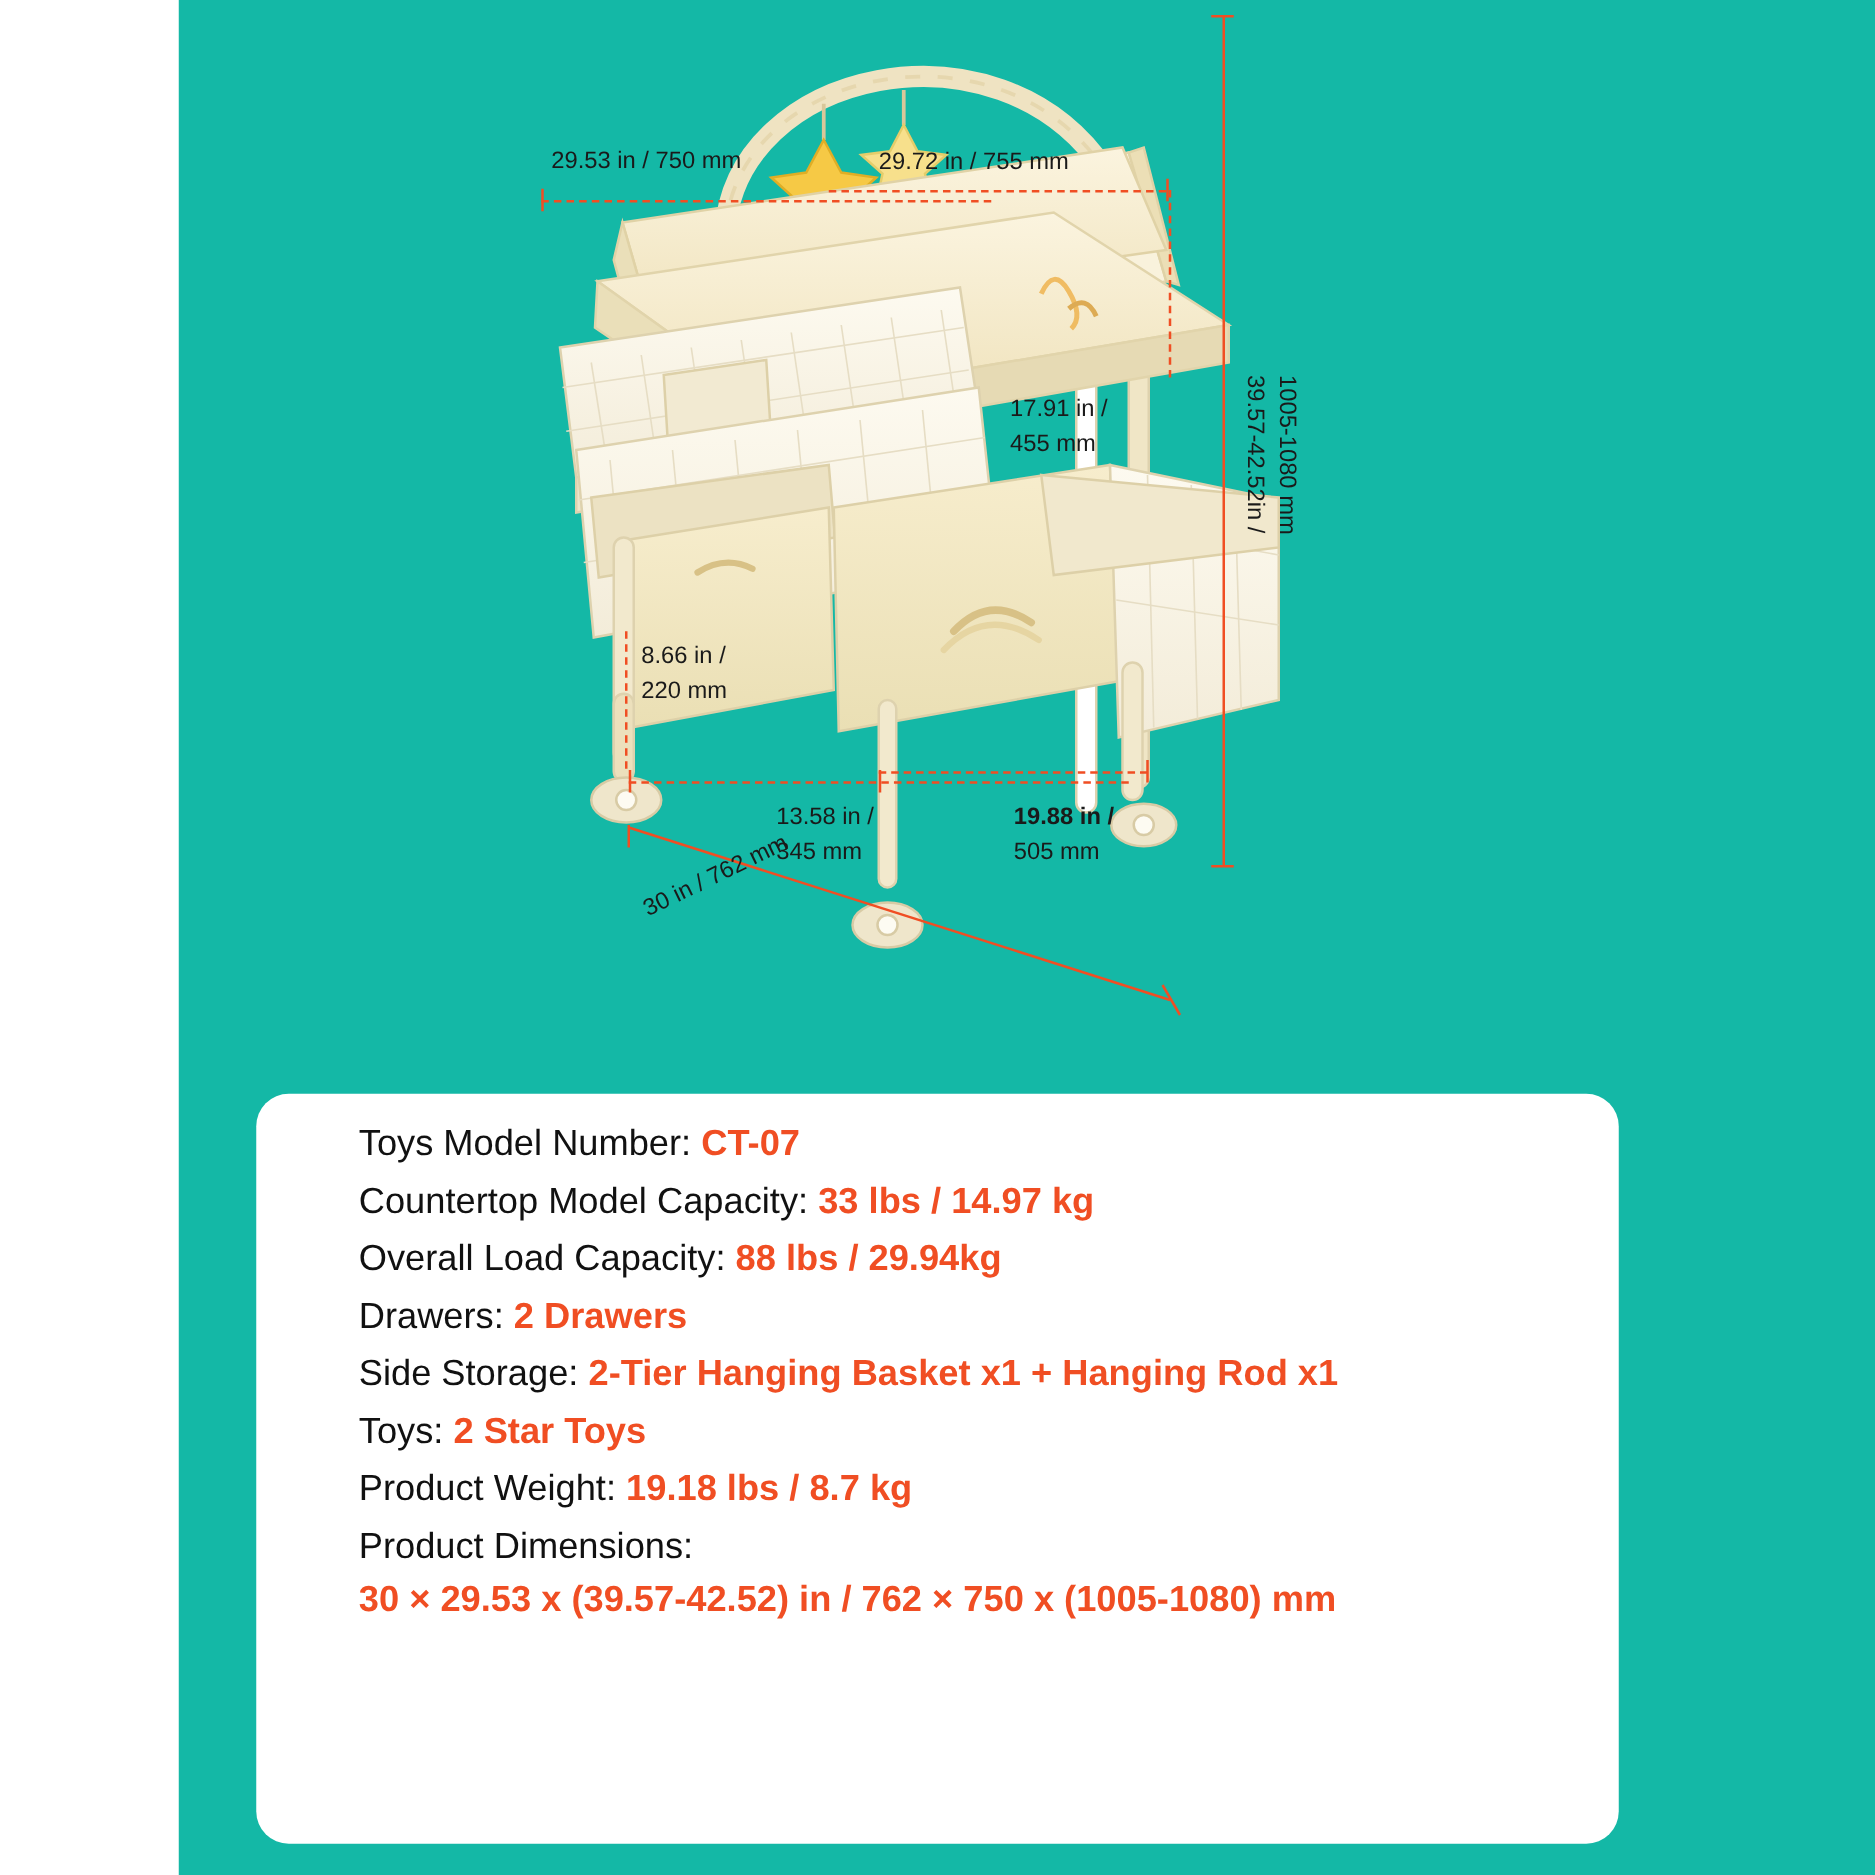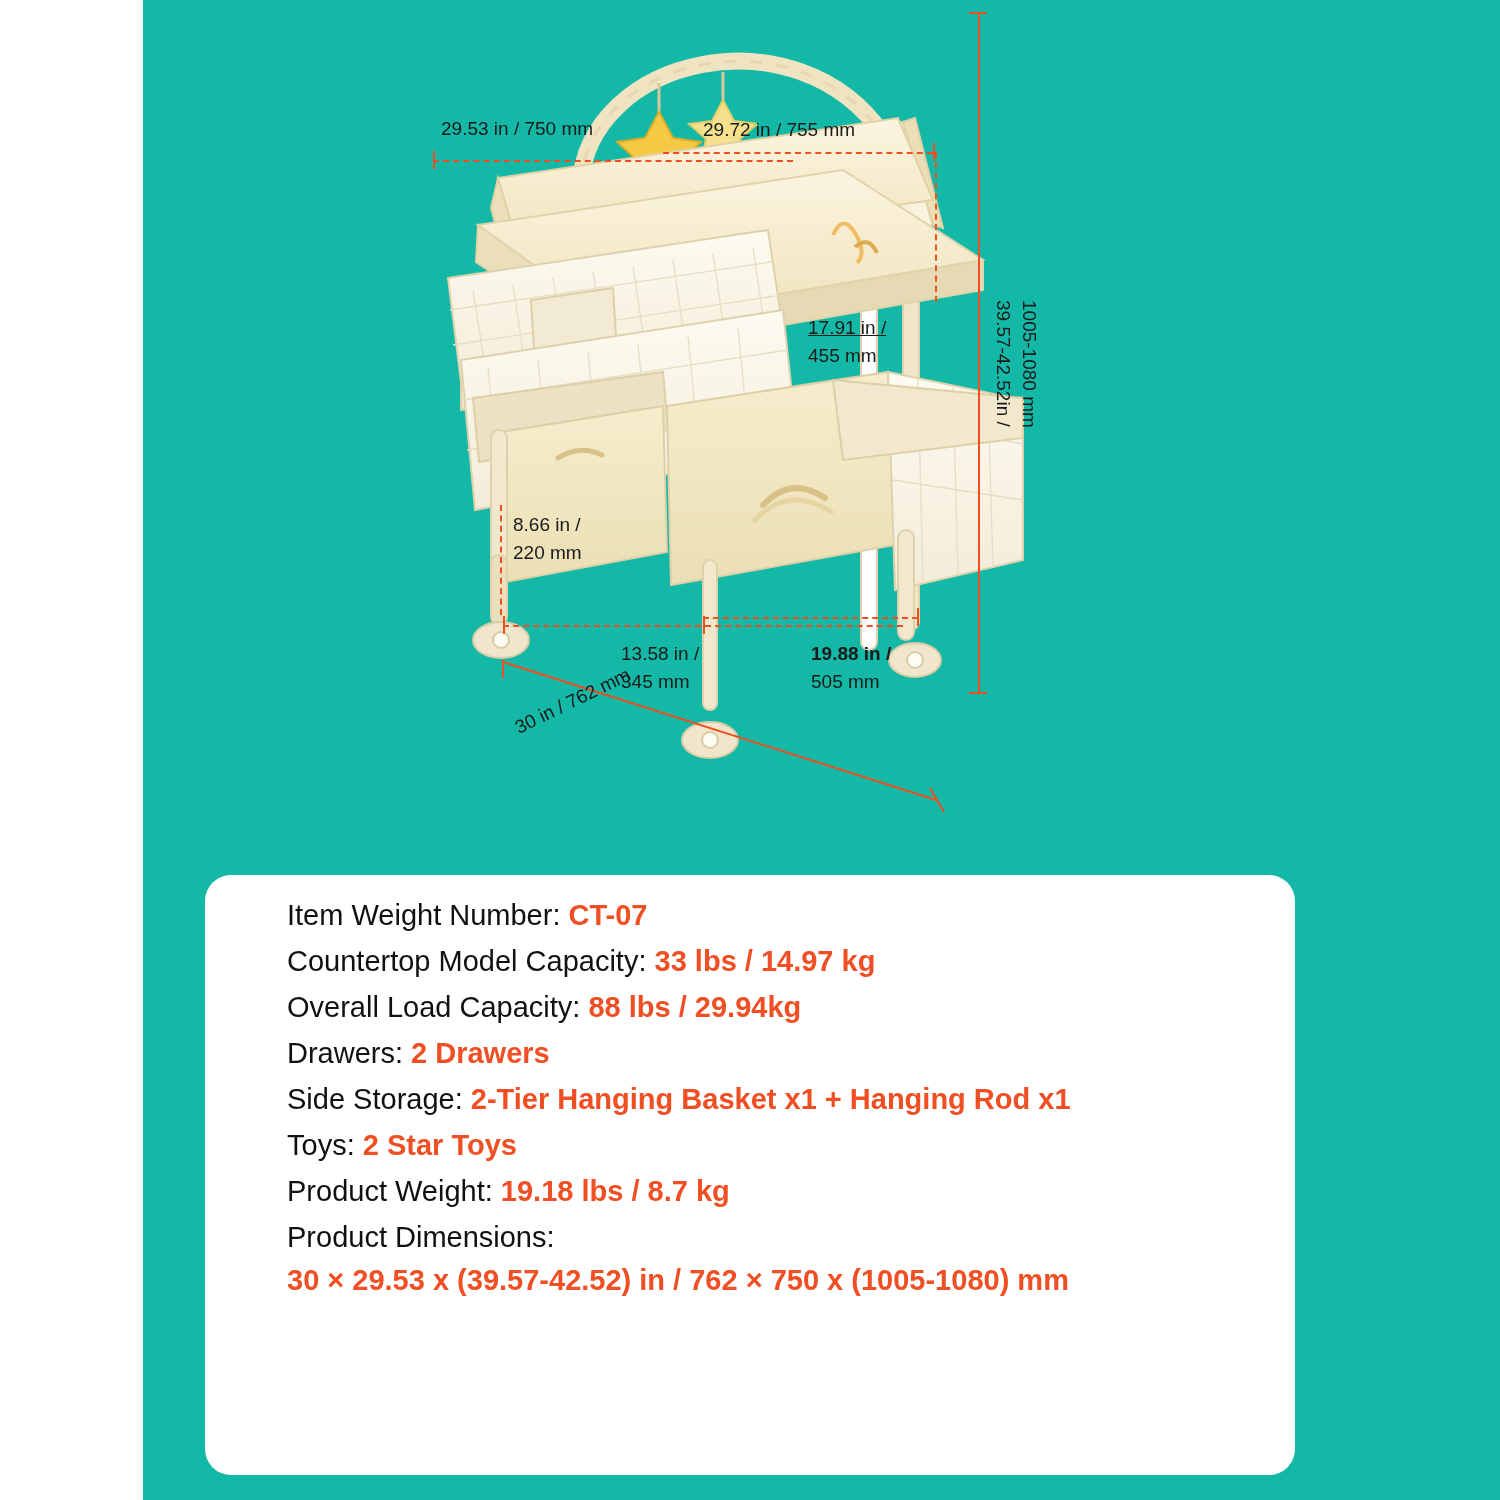--- a/index.html
+++ b/index.html
@@ -237,21 +237,21 @@
 
     <div class="h-dash" style="left:290px; top:160px; width:360px;"></div>
     <div class="tick" style="left:290px; top:151px;"></div>
     <div class="dim-label" style="left:298px; top:117px;">29.53 in / 750 mm</div>
 
     <div class="h-dash" style="left:520px; top:152px; width:270px;"></div>
     <div class="tick" style="left:790px; top:143px;"></div>
     <div class="dim-label" style="left:560px; top:118px;text-align:right;">29.72 in / 755 mm</div>
 
     <div class="v-dash" style="left:792px; top:152px; height:150px;"></div>
-    <div class="dim-label" style="left:665px; top:316px;text-decoration:underline;">17.91 in /</div>
+    <div class="dim-label" style="left:665px; top:316px;">17.91 in /</div>
     <div class="dim-label" style="left:665px; top:344px;">455 mm</div>
 
     <div class="v-solid" style="left:835px; top:12px; height:680px;"></div>
     <div class="tick-h" style="left:826px; top:12px;"></div>
     <div class="tick-h" style="left:826px; top:692px;"></div>
     <div class="dim-label vert" style="left:848px; top:300px;">39.57-42.52in /</div>
     <div class="dim-label vert" style="left:874px; top:300px;">1005-1080 mm</div>
 
     <div class="v-dash" style="left:357px; top:505px; height:110px;"></div>
     <div class="dim-label" style="left:370px; top:513px;">8.66 in /</div>
@@ -276,21 +276,21 @@
       </svg>
     </div>
     <div class="dim-label rot" style="left:368px; top:718px;">30 in / 762 mm</div>
 
   </div>
 
   <div class="spec-card">
     <div class="spec-list">
 
       <div class="spec-row">
-        <span>Item Weight Number:</span>
+        <span>Toys Model Number:</span>
         <span class="val">CT-07</span>
       </div>
 
       <div class="spec-row">
         <span>Countertop Model Capacity:</span>
         <span class="val">33 lbs / 14.97 kg</span>
       </div>
 
       <div class="spec-row">
         <span>Overall Load Capacity:</span>

